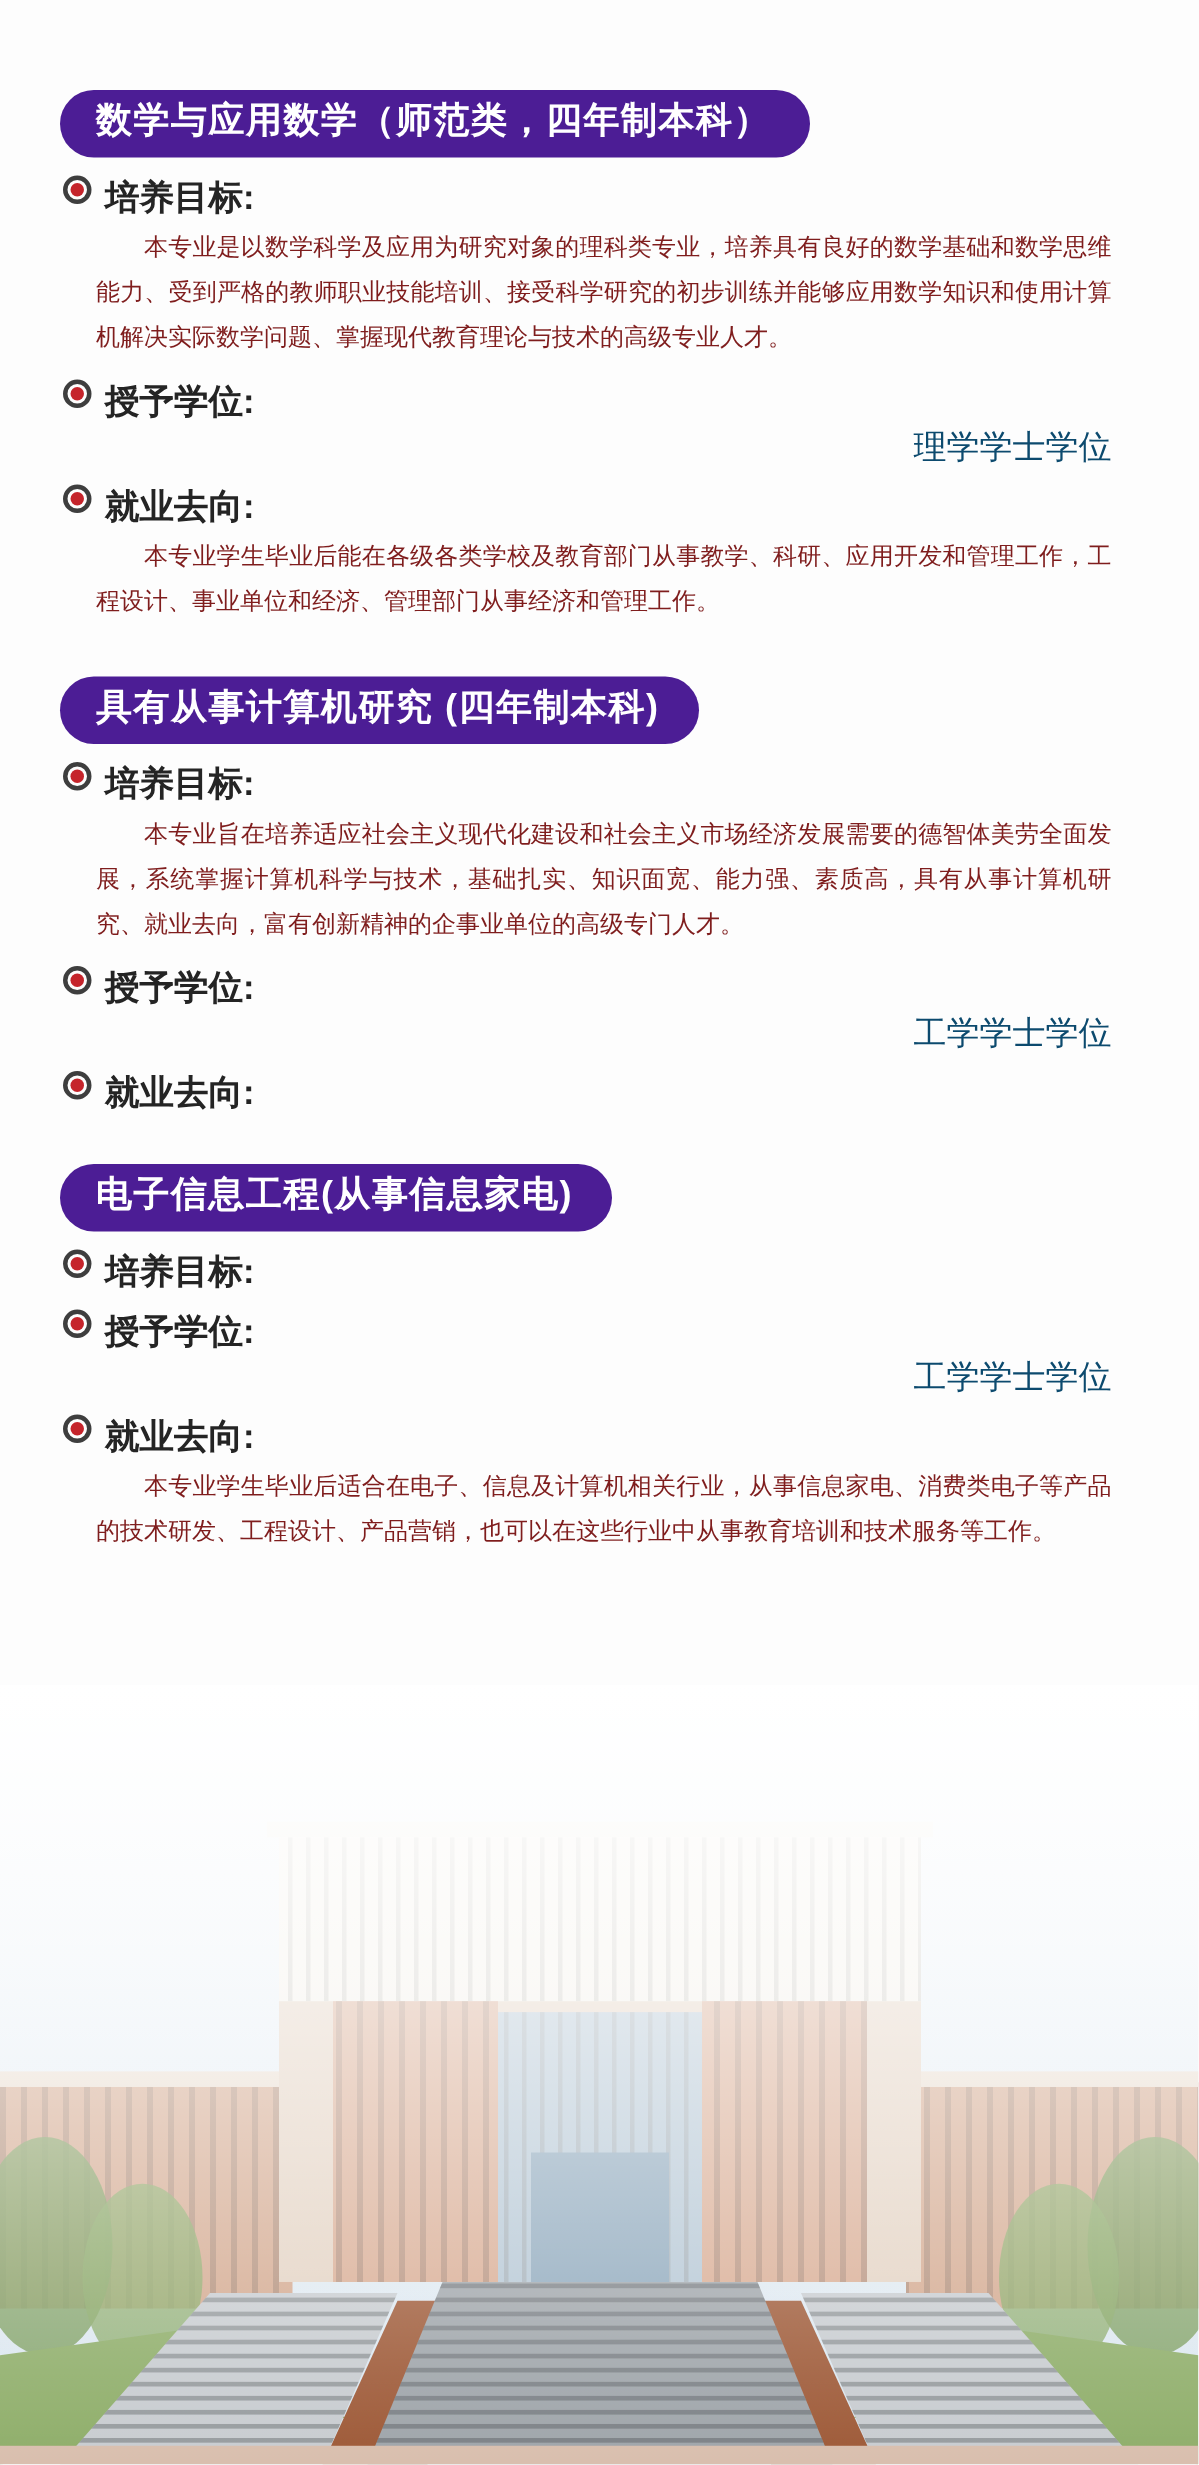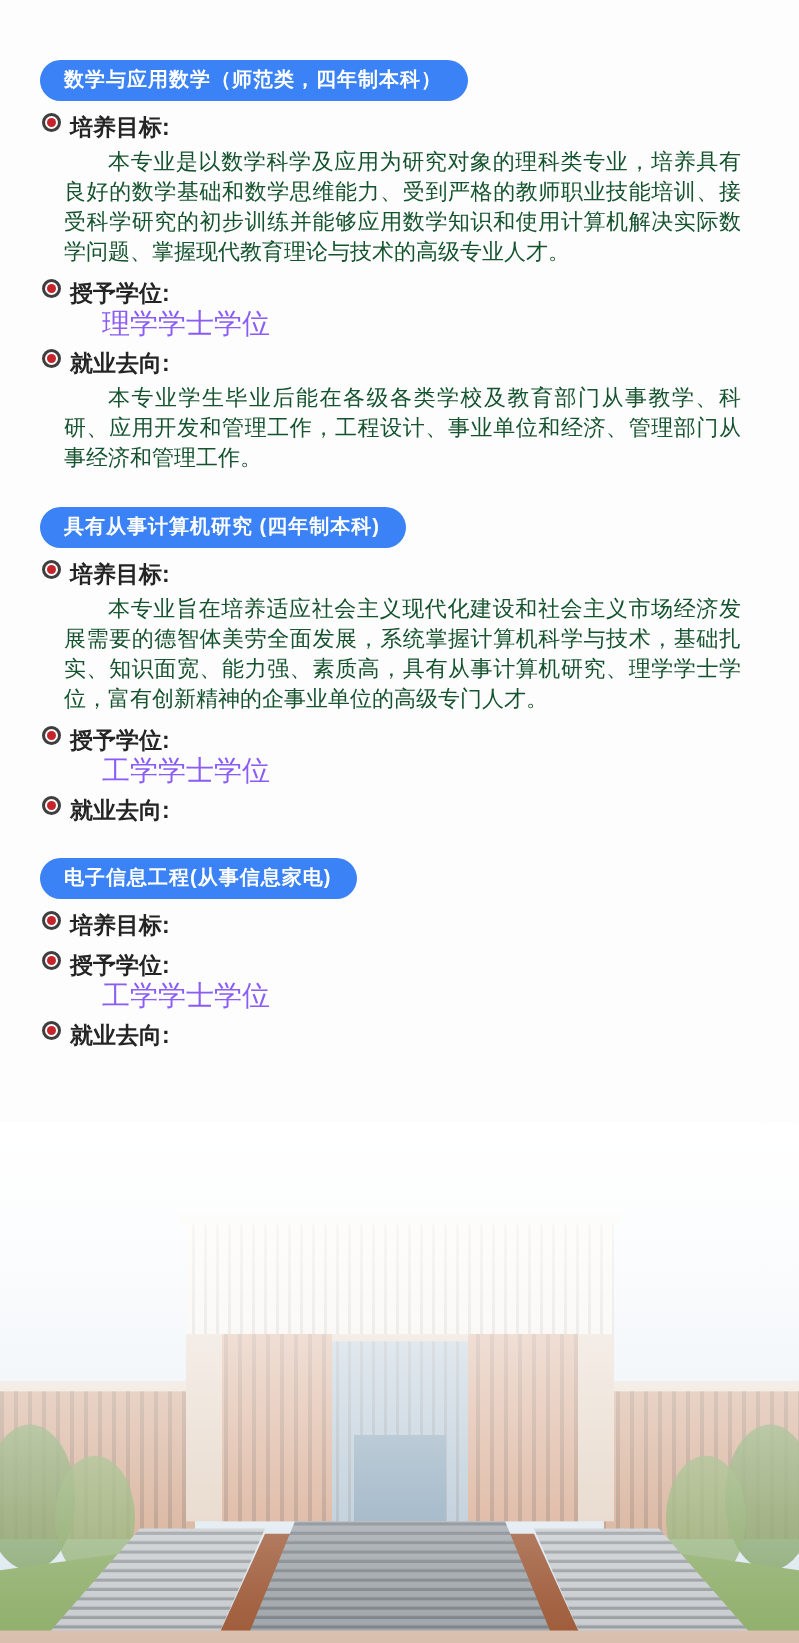--- a/index.html
+++ b/index.html
@@ -41,24 +41,24 @@
   .content {
     position: relative;
     z-index: 1;
     padding: 60px 58px 0 40px;
   }
   section + section {
     margin-top: 34px;
   }
   .banner {
     display: inline-block;
-    background: #3b82f6;
+    background: #4c1d95;
     color: #ffffff;
     font-weight: bold;
-    font-size: 20px;
+    font-size: 24px;
     line-height: 1;
     padding: 9px 26px 12px 24px;
     border-radius: 24px;
     letter-spacing: 1px;
   }
   .field {
     display: flex;
     gap: 9px;
     margin: 12px 0 4px 2px;
     font-size: 23px;
@@ -77,31 +77,32 @@
   }
   .bullet::after {
     content: '';
     position: absolute;
     inset: 2px;
     background: #c5242b;
     border-radius: 50%;
   }
   .para {
     margin: 6px 0 6px 24px;
-    font-size: 22px;
+    font-size: 16px;
     line-height: 30px;
-    color: #14532d;
+    color: #7f1d1d;
     text-align: justify;
     text-indent: 2em;
   }
   .degree {
     margin: 2px 0 2px 62px;
-    font-size: 28px;
+    font-size: 22px;
     line-height: 26px;
-    color: #8b5cf6;
+    color: #0c4a6e;
+    text-align: right;
   }
 </style>
 </head>
 <body>
 
 <div class="photo-wrap">
   <svg viewBox="0 0 799 500" preserveAspectRatio="none">
     <defs>
       <linearGradient id="sky" x1="0" y1="0" x2="0" y2="1">
         <stop offset="0" stop-color="#f2f6fa"></stop>
@@ -185,21 +186,21 @@
     </div>
     <p class="para">本专业学生毕业后能在各级各类学校及教育部门从事教学、科研、应用开发和管理工作，工程设计、事业单位和经济、管理部门从事经济和管理工作。</p>
   </section>
 
   <section>
     <div class="banner">具有从事计算机研究 (四年制本科)</div>
     <div class="field">
       <span class="bullet"></span>
       <span>培养目标:</span>
     </div>
-    <p class="para">本专业旨在培养适应社会主义现代化建设和社会主义市场经济发展需要的德智体美劳全面发展，系统掌握计算机科学与技术，基础扎实、知识面宽、能力强、素质高，具有从事计算机研究、理学学士学位，富有创新精神的企事业单位的高级专门人才。</p>
+    <p class="para">本专业旨在培养适应社会主义现代化建设和社会主义市场经济发展需要的德智体美劳全面发展，系统掌握计算机科学与技术，基础扎实、知识面宽、能力强、素质高，具有从事计算机研究、就业去向，富有创新精神的企事业单位的高级专门人才。</p>
     <div class="field">
       <span class="bullet"></span>
       <span>授予学位:</span>
     </div>
     <div class="degree">工学学士学位</div>
     <div class="field">
       <span class="bullet"></span>
       <span>就业去向:</span>
     </div>
   </section>
@@ -212,15 +213,16 @@
     </div>
     <div class="field">
       <span class="bullet"></span>
       <span>授予学位:</span>
     </div>
     <div class="degree">工学学士学位</div>
     <div class="field">
       <span class="bullet"></span>
       <span>就业去向:</span>
     </div>
+    <p class="para">本专业学生毕业后适合在电子、信息及计算机相关行业，从事信息家电、消费类电子等产品的技术研发、工程设计、产品营销，也可以在这些行业中从事教育培训和技术服务等工作。</p>
   </section>
 
 </div>
 
 </body></html>

